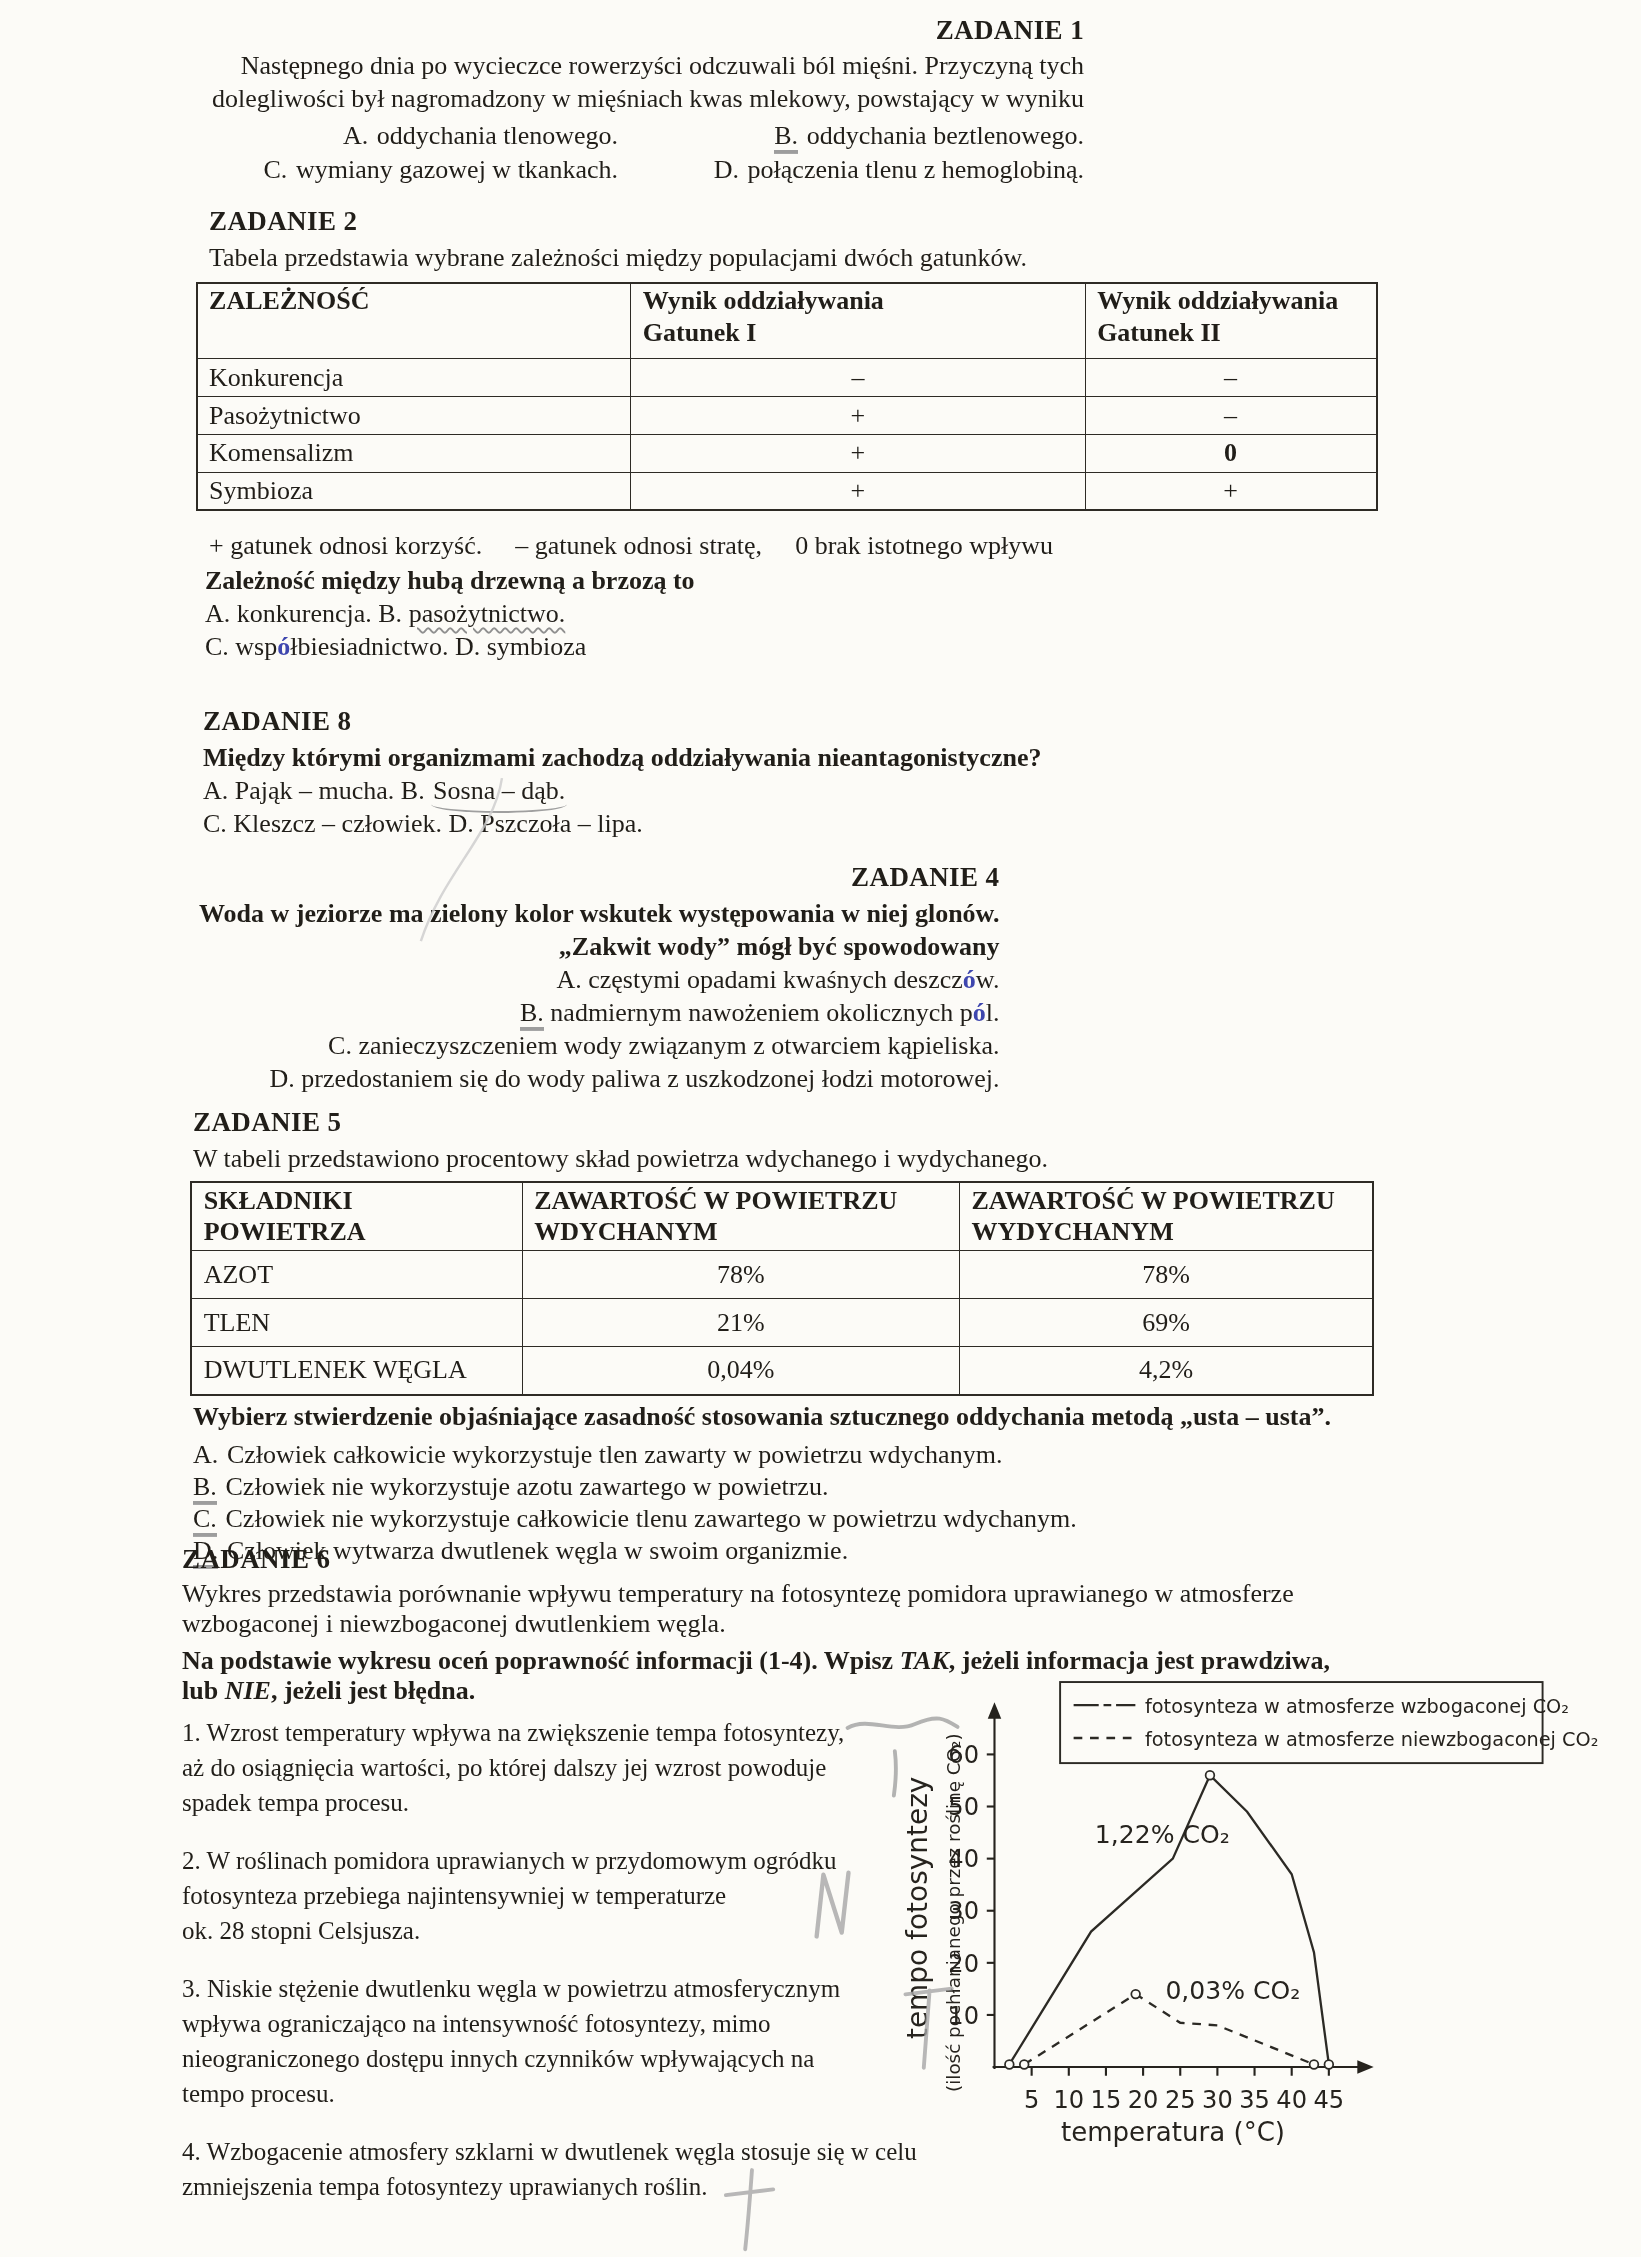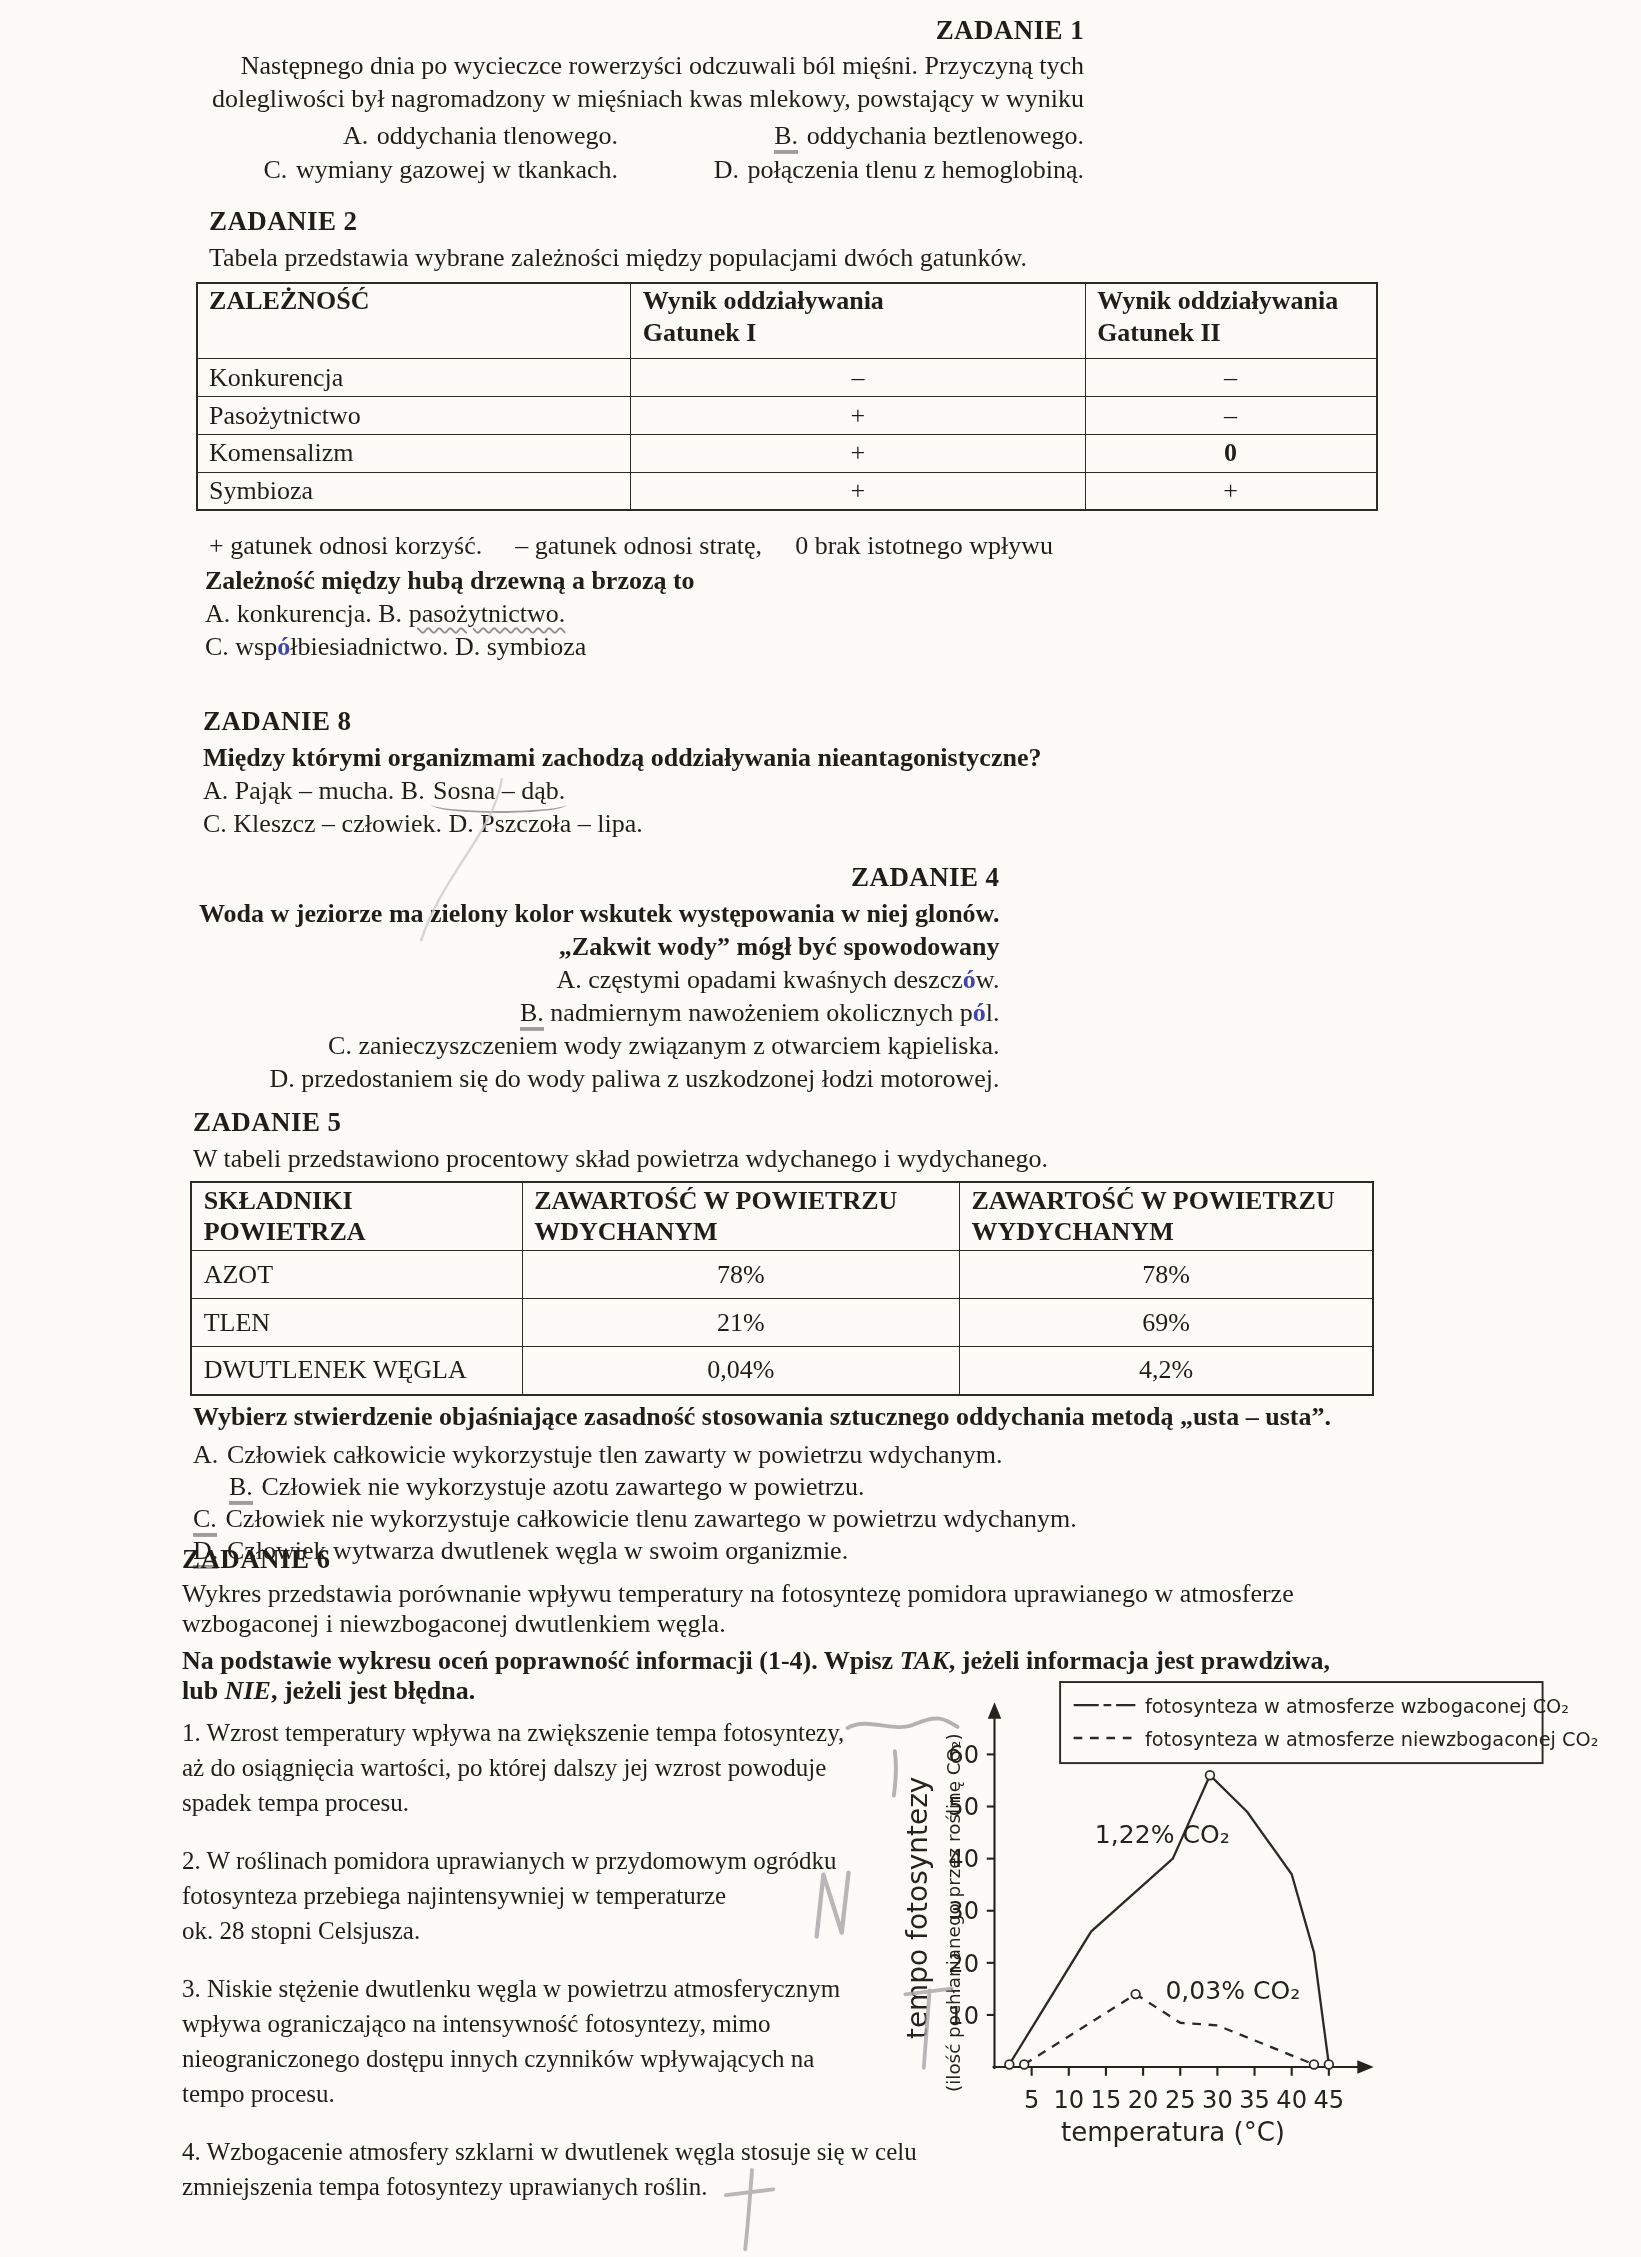--- a/index.html
+++ b/index.html
@@ -179,21 +179,21 @@
       <tr>
         <td>DWUTLENEK WĘGLA</td>
         <td class="val">0,04%</td>
         <td class="val">4,2%</td>
       </tr>
     </tbody>
       </table>
     <p class="bodytext bold" style="margin-top:3.9px;">Wybierz stwierdzenie objaśniające zasadność stosowania sztucznego oddychania metodą „usta – usta”.</p>
     <div style="margin-top:5.8px;">
       <p class="optline" style="line-height:32px;"><span class="olabel">A.</span><span>Człowiek całkowicie wykorzystuje tlen zawarty w powietrzu wdychanym.</span></p>
-      <p class="optline" style="line-height:32px;margin-left:36px;"><span class="olabel pencil-u">B.</span><span>Człowiek nie wykorzystuje azotu zawartego w powietrzu.</span></p>
+      <p class="optline" style="line-height:32px;"><span class="olabel pencil-u">B.</span><span>Człowiek nie wykorzystuje azotu zawartego w powietrzu.</span></p>
       <p class="optline" style="line-height:32px;"><span class="olabel pencil-u">C.</span><span>Człowiek nie wykorzystuje całkowicie tlenu zawartego w powietrzu wdychanym.</span></p>
       <p class="optline" style="line-height:32px;"><span class="olabel pencil-u">D.</span><span>Człowiek wytwarza dwutlenek węgla w swoim organizmie.</span></p>
     </div>
   </section>
 
   <section class="sec" style="top:1543px;left:182px;">
     <h3 class="zh">ZADANIE 6</h3>
     <p class="z6p pre">Wykres przedstawia porównanie wpływu temperatury na fotosyntezę pomidora uprawianego w atmosferze
 wzbogaconej i niewzbogaconej dwutlenkiem węgla.</p>
     <p class="z6p z6instr bold pre"><span>Na podstawie wykresu oceń poprawność informacji (1-4). Wpisz </span><span class="iti">TAK</span><span>, jeżeli informacja jest prawdziwa,

